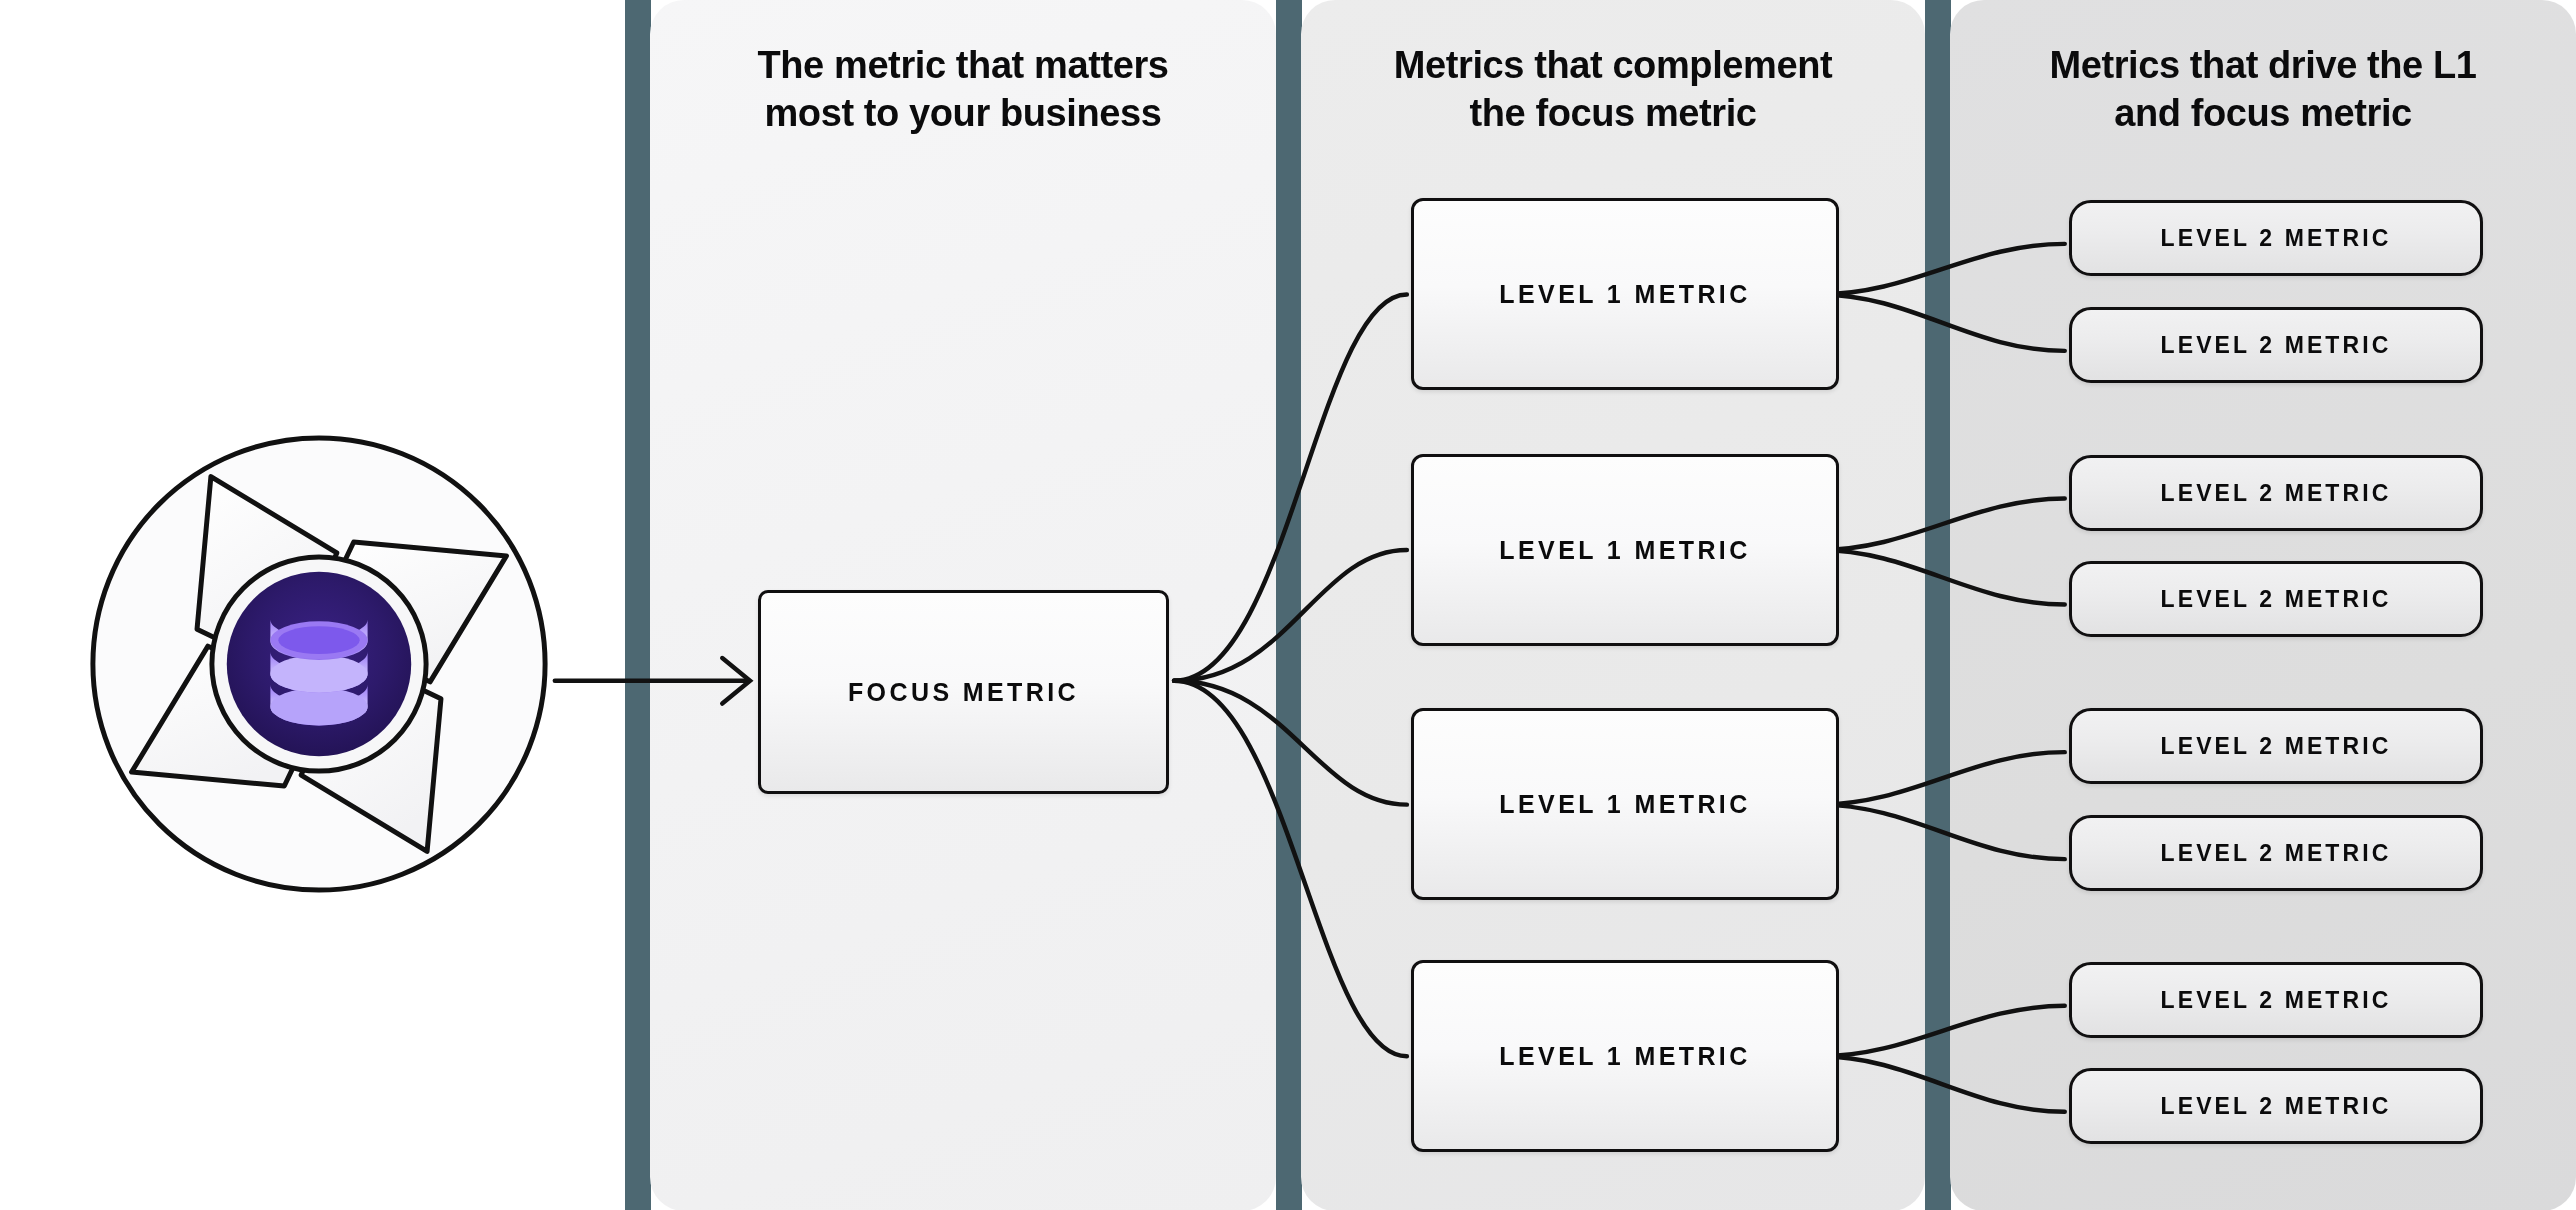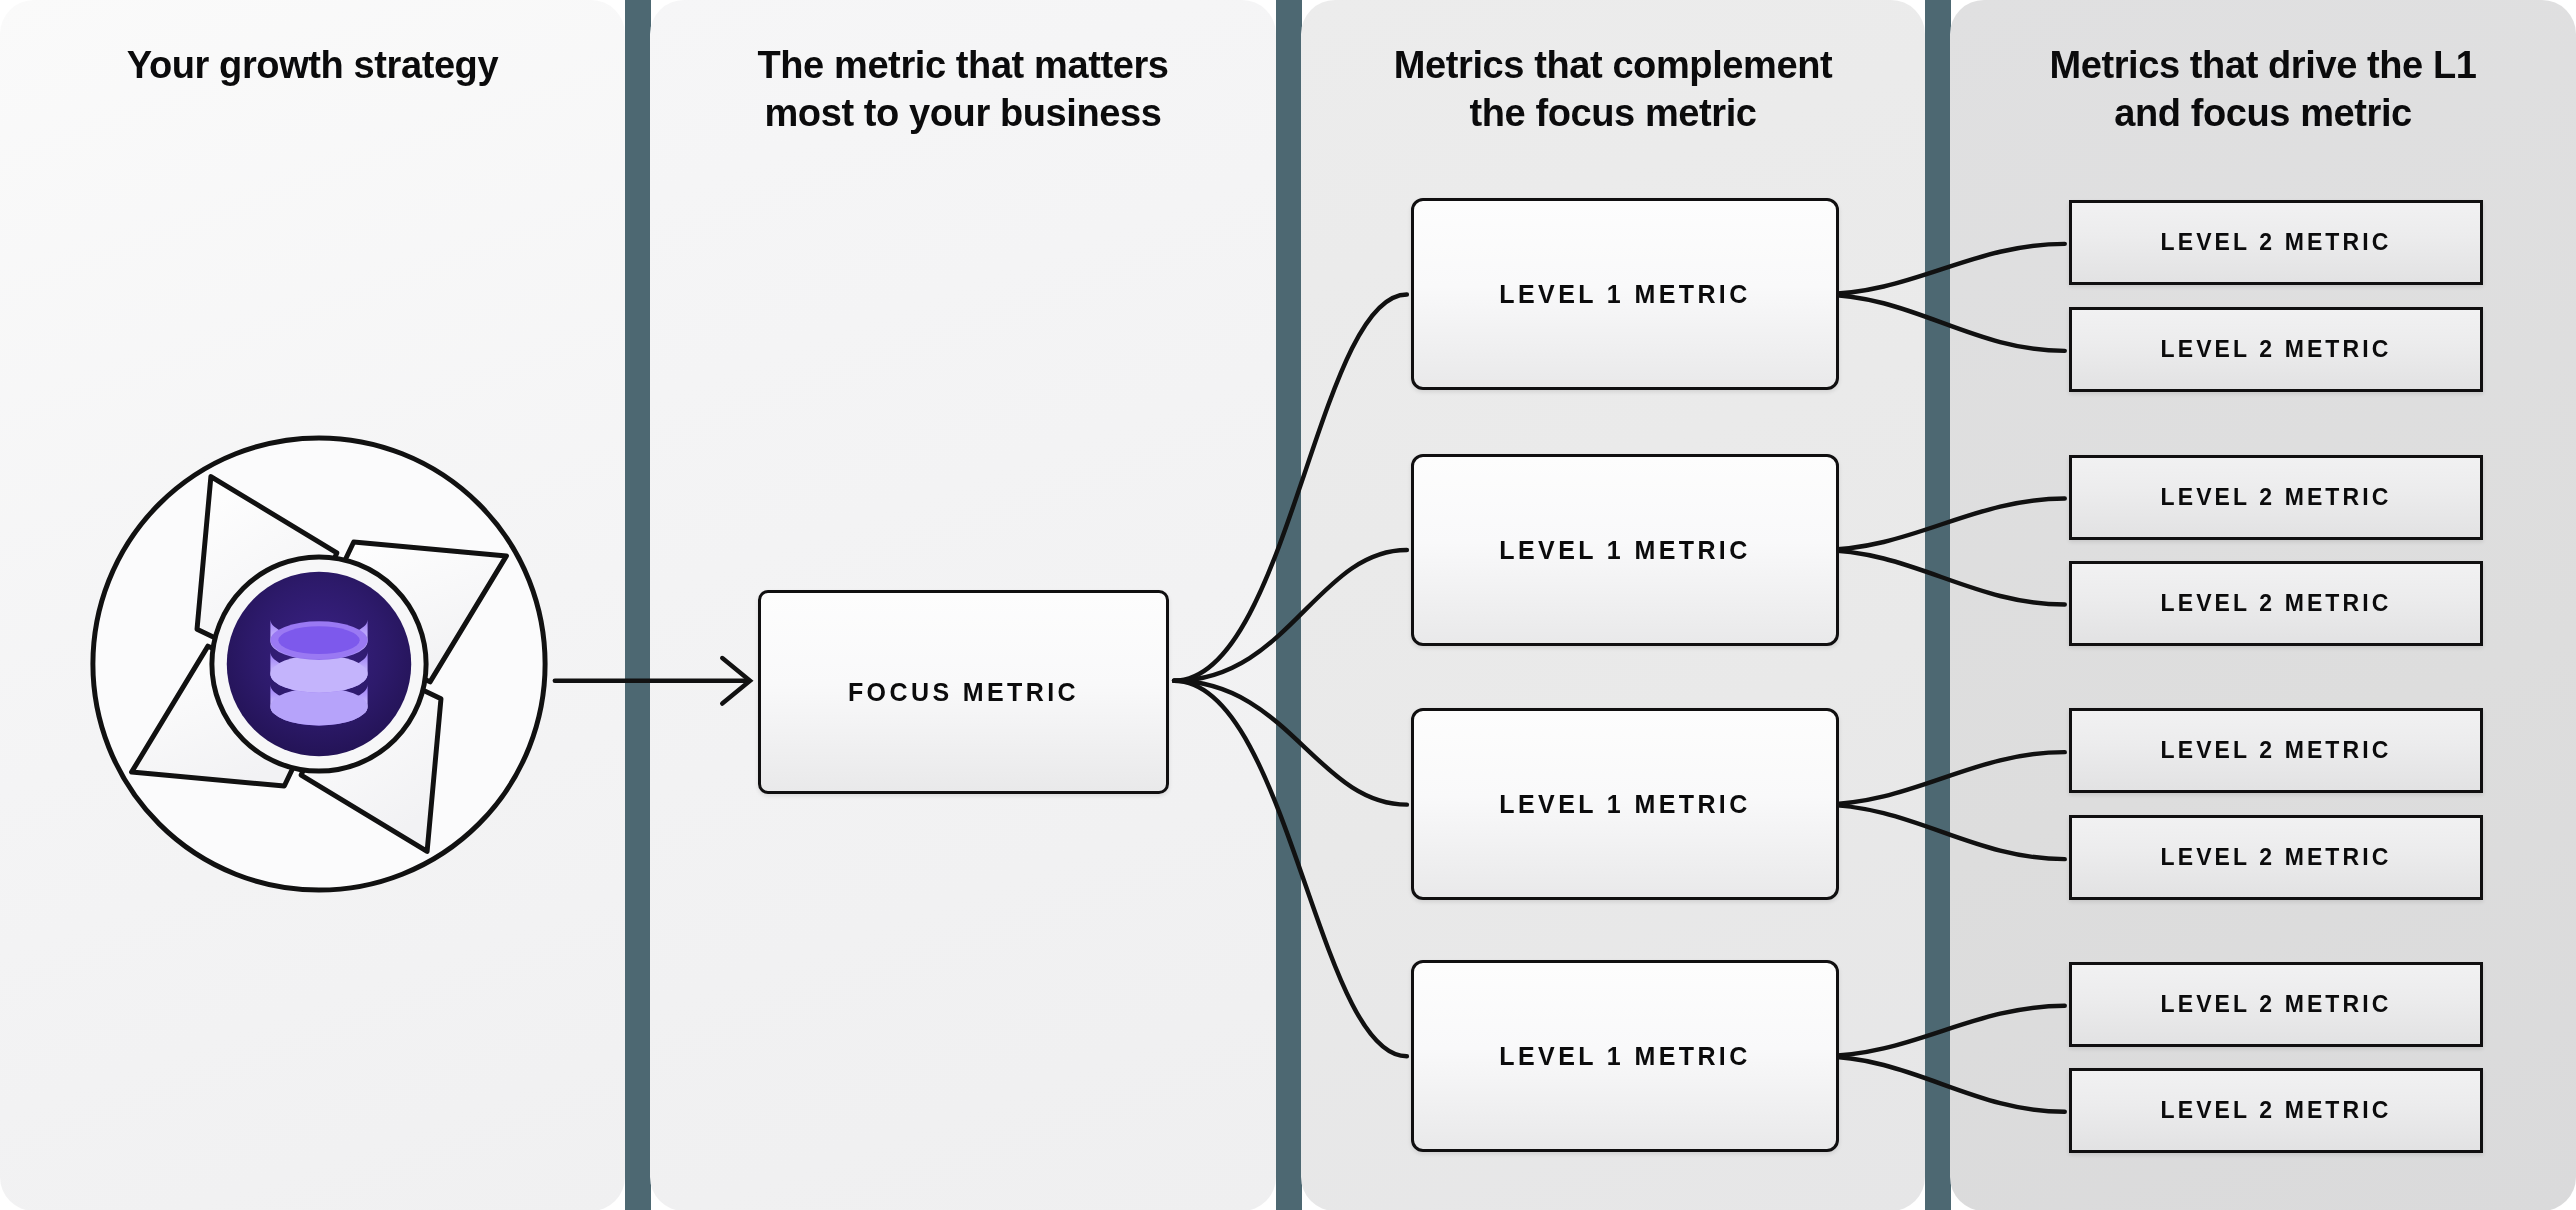--- a/index.html
+++ b/index.html
@@ -117,47 +117,44 @@
     font-size: 25px;
     letter-spacing: 3.4px;
   }
   .node-l1.r1 { top: 198px; }
   .node-l1.r2 { top: 454px; }
   .node-l1.r3 { top: 708px; }
   .node-l1.r4 { top: 960px; }
 
   .node-l2 {
     left: 2069px;
-    width: 414px; height: 85px;
+    width: 414px; height: 76px;
     font-size: 23px;
     letter-spacing: 3.1px;
-    border-radius: 0;
+    border-radius: 22px;
     background: linear-gradient(180deg, #f1f1f2 0%, #ececed 42%, #e2e2e3 100%);
   }
   .node-l2.a1 { top: 200px; }
   .node-l2.a2 { top: 307px; }
   .node-l2.b1 { top: 455px; }
   .node-l2.b2 { top: 561px; }
   .node-l2.c1 { top: 708px; }
   .node-l2.c2 { top: 815px; }
   .node-l2.d1 { top: 962px; }
   .node-l2.d2 { top: 1068px; }
 </style>
 </head>
 <body>
 
 <div id="stage">
 
   <div class="divider" style="left:625px"></div>
   <div class="divider" style="left:1276px"></div>
   <div class="divider" style="left:1925px"></div>
 
-  <div class="panel panel-1">
-    <div class="col-heading">Your growth strategy</div>
-  </div>
   <div class="panel panel-2">
     <div class="col-heading">The metric that matters
 most to your business</div>
   </div>
   <div class="panel panel-3">
     <div class="col-heading">Metrics that complement
 the focus metric</div>
   </div>
   <div class="panel panel-4">
     <div class="col-heading">Metrics that drive the L1

